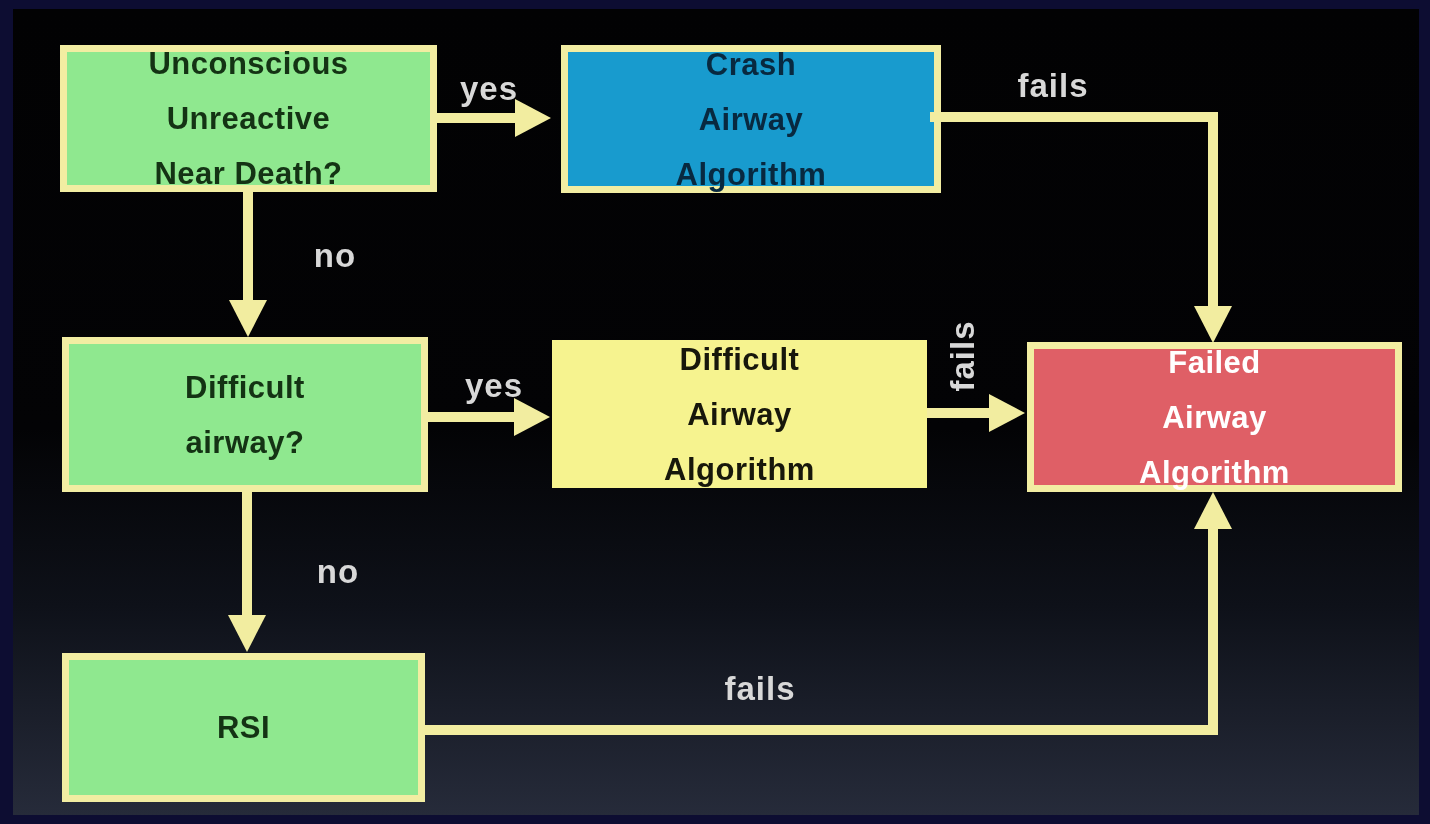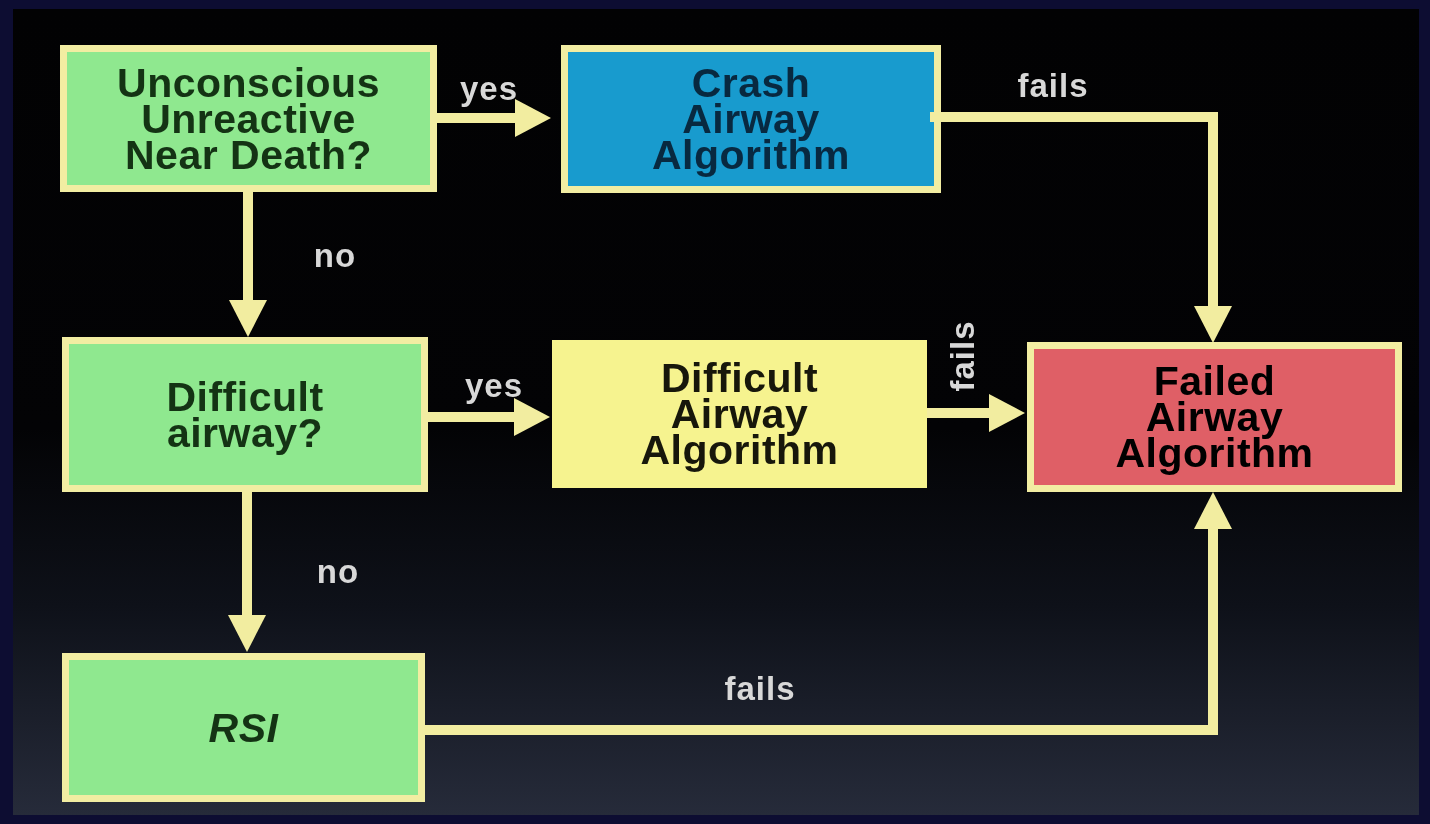--- a/index.html
+++ b/index.html
@@ -17,32 +17,32 @@
   .node{
     position:absolute;
     box-sizing:border-box;
     border:7px solid #f2eda2;
     display:flex;align-items:center;justify-content:center;
     text-align:center;
   }
   .node .lbl{
     white-space:pre-line;
     font-weight:bold;
-    font-size:41px;
-    line-height:36px;
+    font-size:31px;
+    line-height:55px;
     letter-spacing:0.5px;
   }
   .fill-green{background:#8fe88f;}
   .fill-green .lbl{color:#143314;}
   .fill-blue{background:#189bce;}
   .fill-blue .lbl{color:#082940;}
   .fill-yellow{background:#f6f38f;border-color:#f6f38f;}
   .fill-yellow .lbl{color:#17170b;}
   .fill-red{background:#df5f66;}
-  .fill-red .lbl{color:#000000;}
+  .fill-red .lbl{color:#ffffff;}
 
   .seg{position:absolute;background:#f2eda0;}
   .ah{position:absolute;width:0;height:0;}
   .ah.right{border-top:19px solid transparent;border-bottom:19px solid transparent;border-left:36px solid #f2eda0;}
   .ah.down{border-left:19px solid transparent;border-right:19px solid transparent;border-top:37px solid #f2eda0;}
   .ah.up{border-left:19px solid transparent;border-right:19px solid transparent;border-bottom:37px solid #f2eda0;}
 
   .edge-label{
     position:absolute;
     color:#d8d8d8;
@@ -81,21 +81,21 @@
 Airway
 Algorithm</span>
   </div>
 
   <div class="node fill-red" style="left:1014px;top:333px;width:375px;height:150px;">
     <span class="lbl">Failed
 Airway
 Algorithm</span>
   </div>
 
-  <div class="node fill-green" style="left:49px;top:644px;width:363px;height:149px;font-style:italic;">
+  <div class="node fill-green" style="left:49px;top:644px;width:363px;height:149px;">
     <span class="lbl">RSI</span>
   </div>
 
   <div class="seg" style="left:424px;top:104px;width:82px;height:10px;"></div>
   <div class="ah right" style="left:502px;top:90px;"></div>
   <div class="edge-label" style="left:476px;top:80px;">yes</div>
 
   <div class="seg" style="left:917px;top:103px;width:283px;height:10px;"></div>
   <div class="seg" style="left:1195px;top:103px;width:10px;height:196px;"></div>
   <div class="ah down" style="left:1181px;top:297px;"></div>

